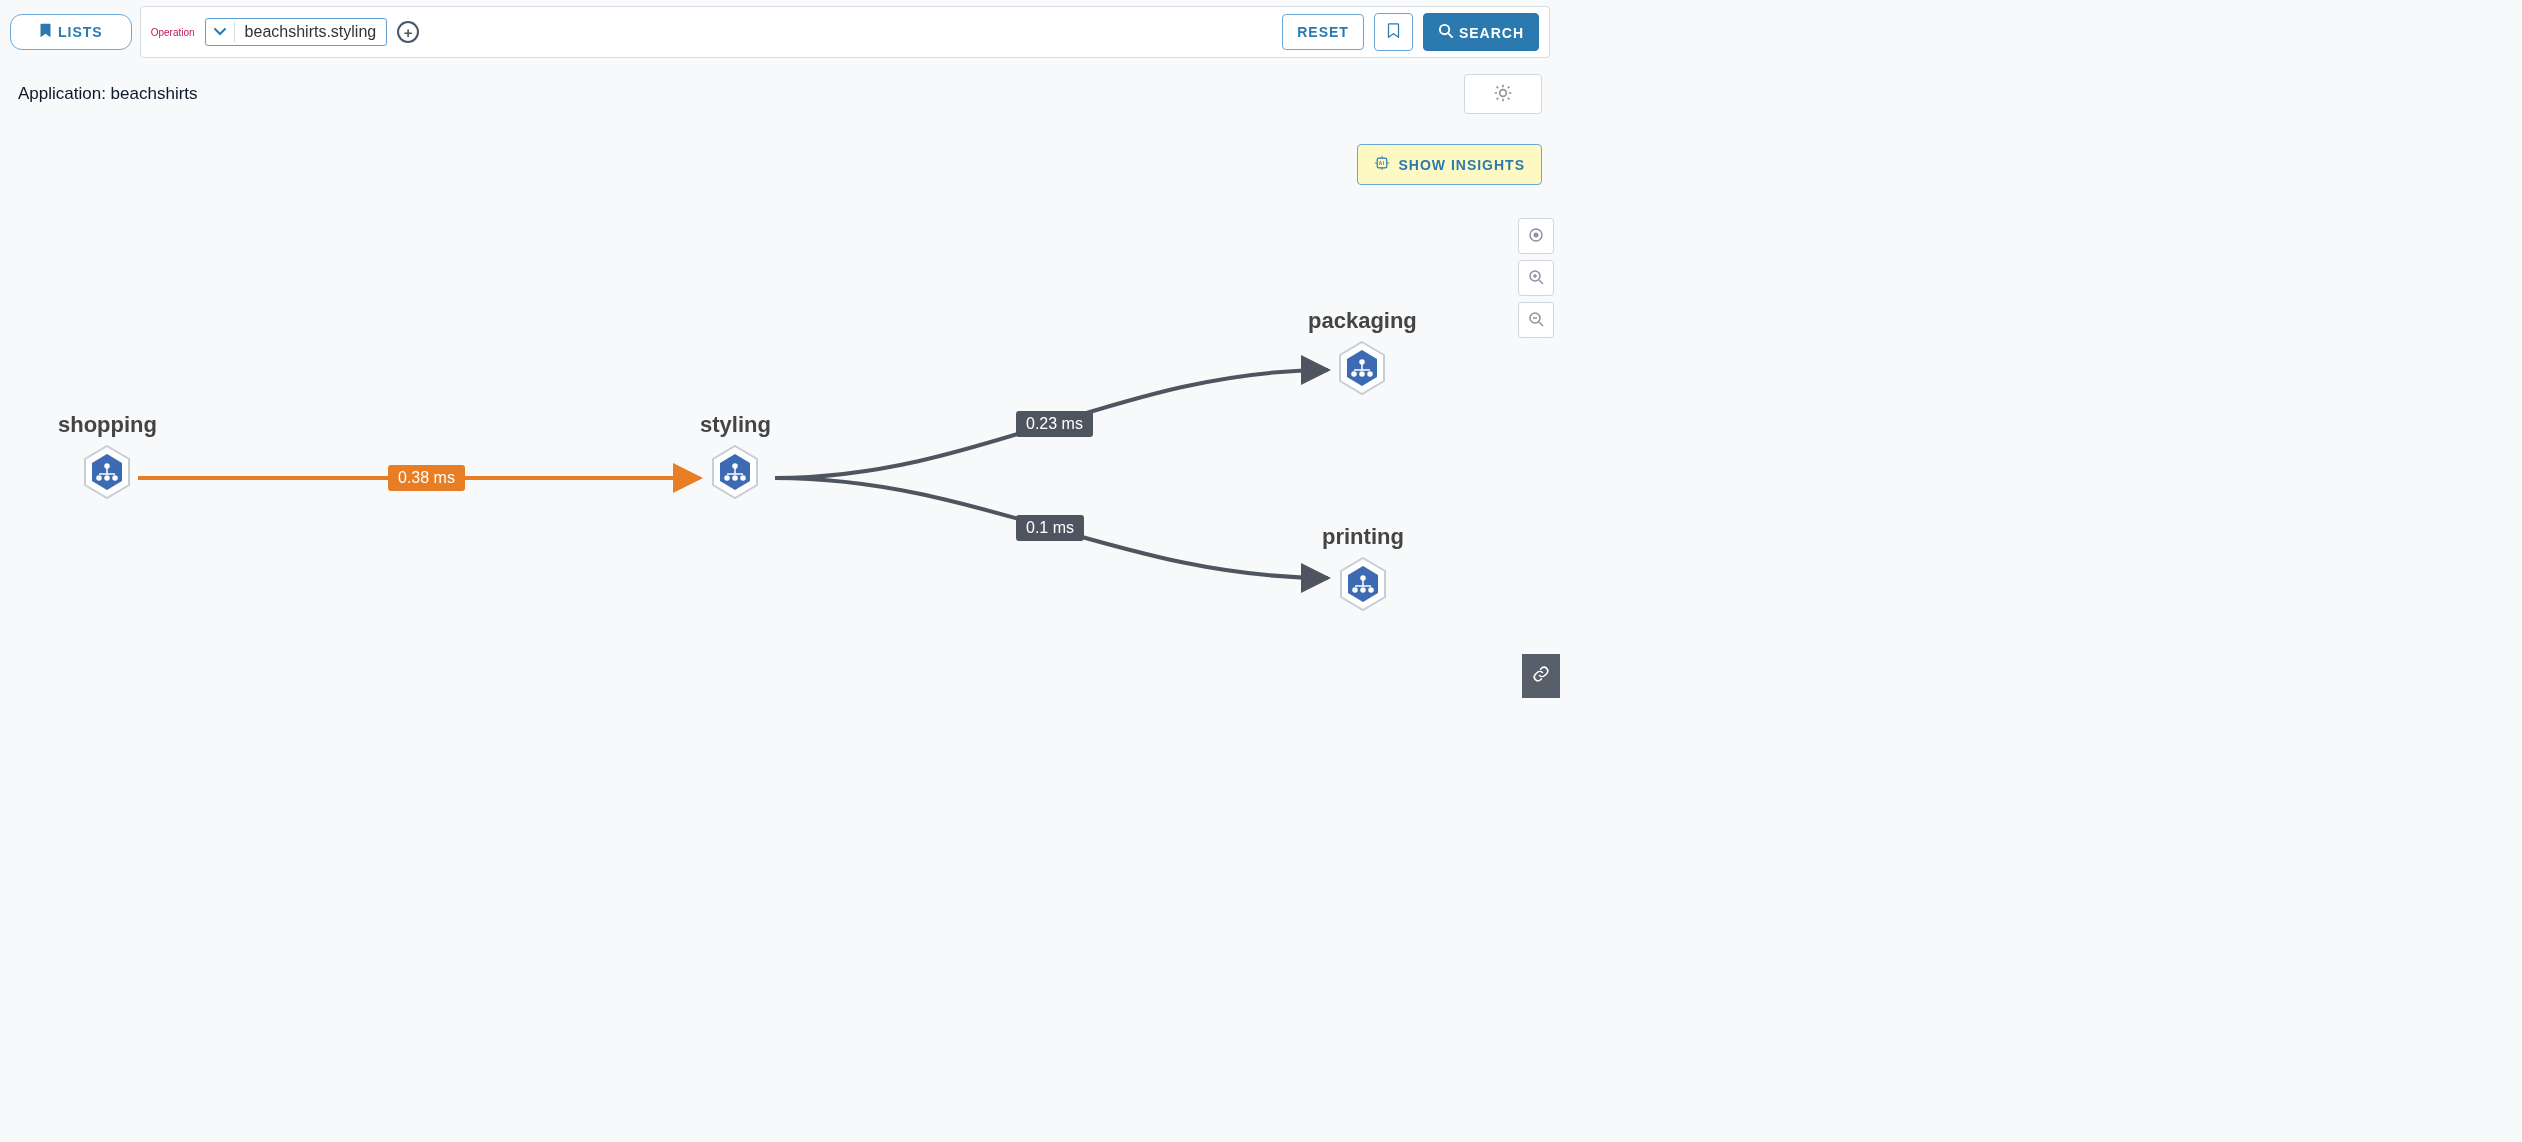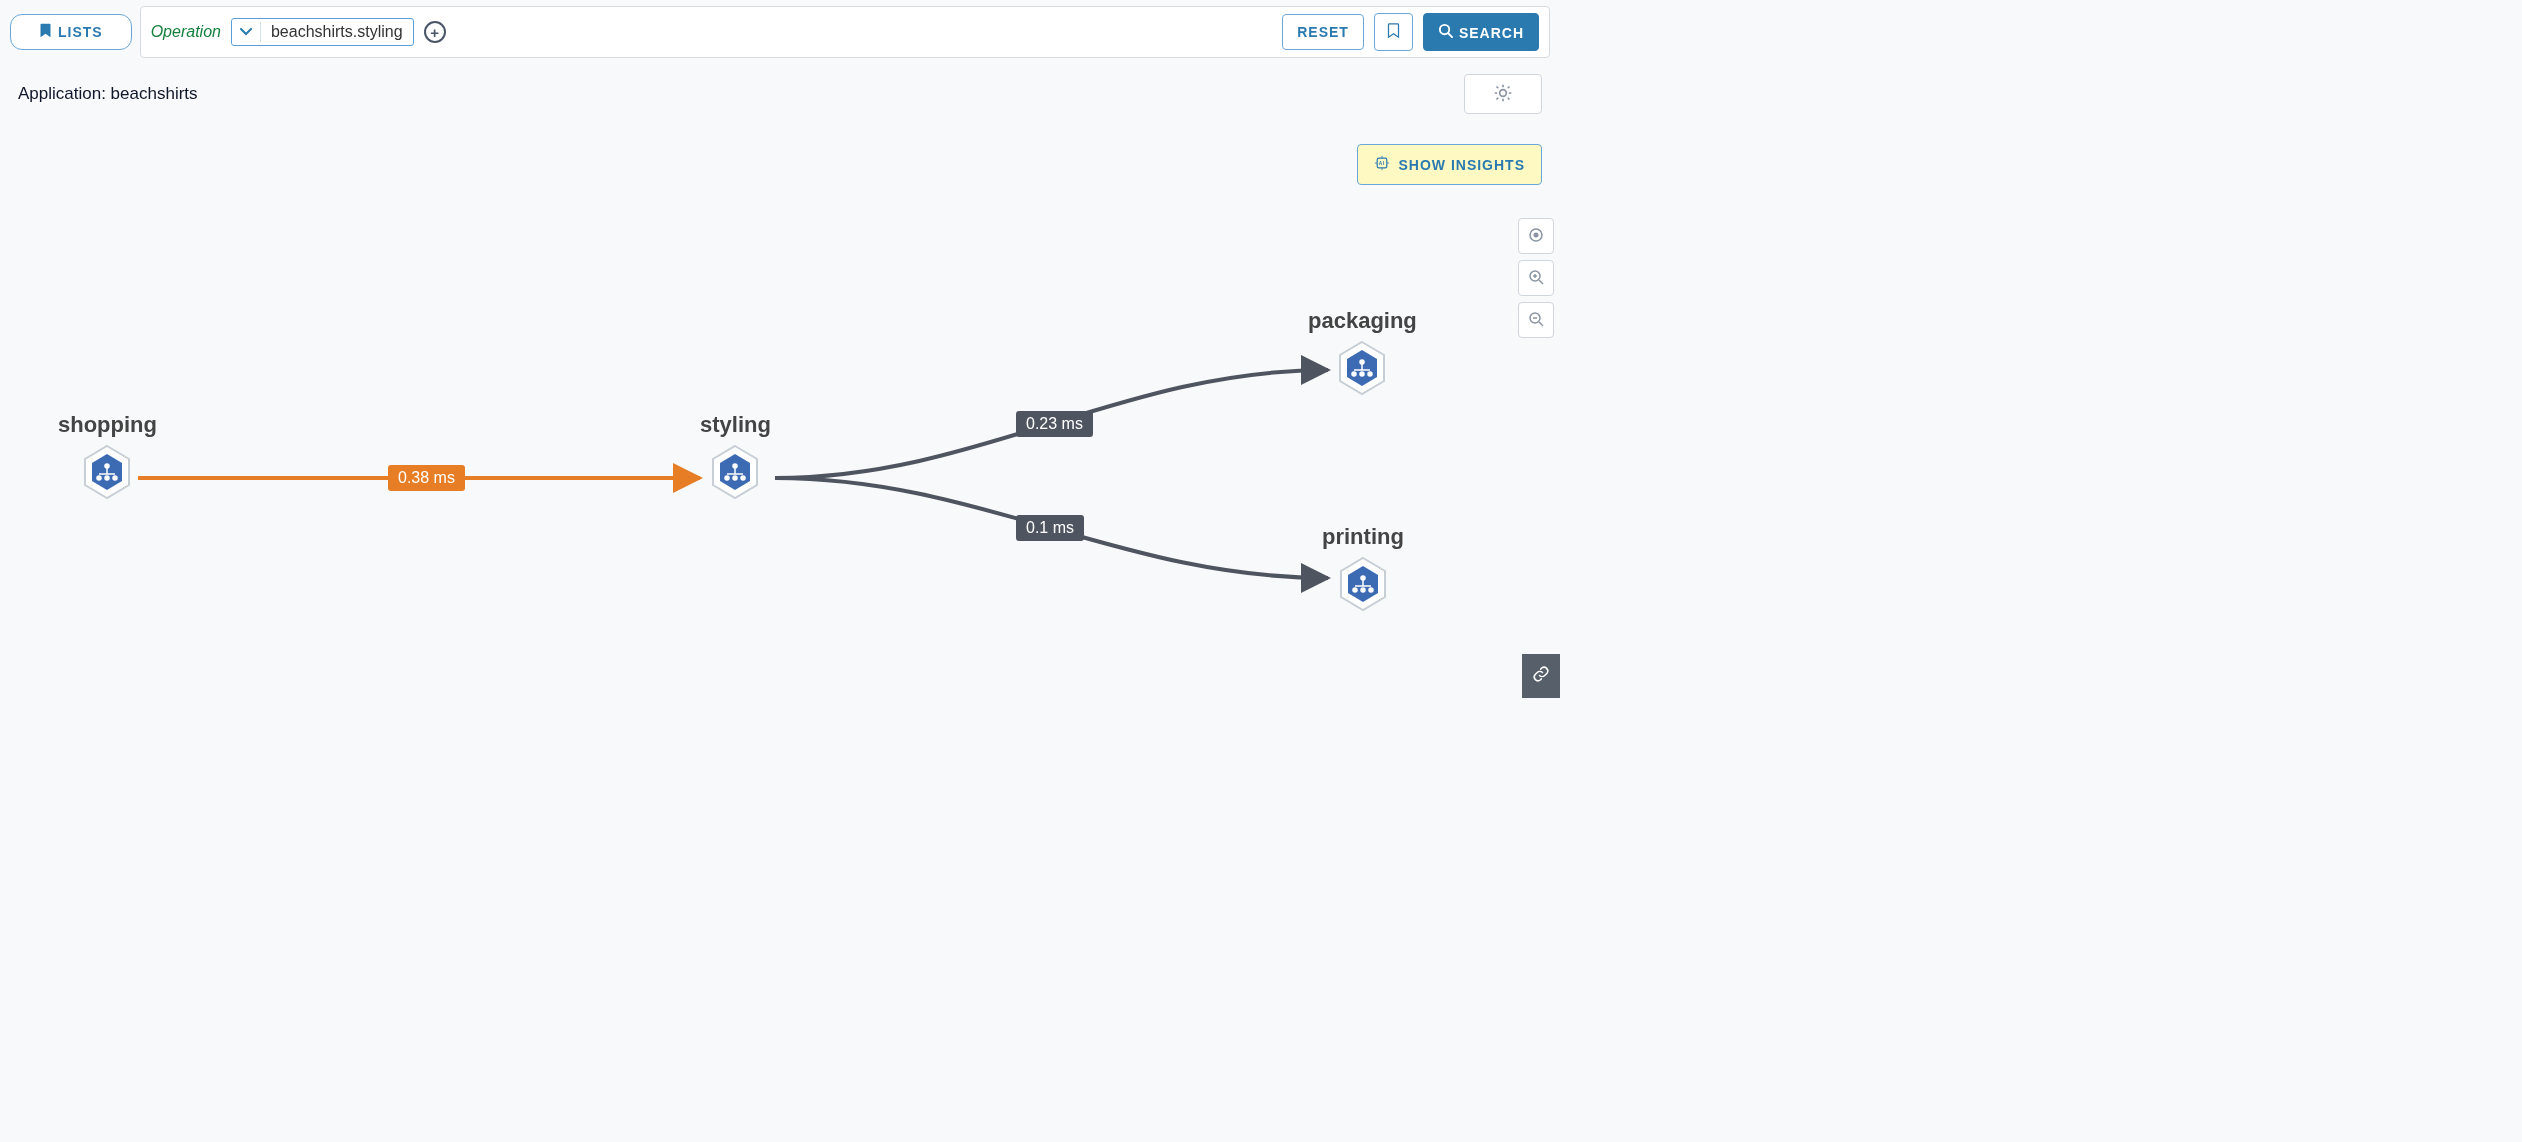--- a/index.html
+++ b/index.html
@@ -40,23 +40,22 @@
     flex: 1;
     display: flex;
     align-items: center;
     background: #fff;
     border: 1px solid #d6dce2;
     border-radius: 4px;
     padding: 6px 10px;
     gap: 10px;
   }
   .filter-label {
-    font-size: 16px;
-    color: #15803d;
-    font-style: italic;
+    font-size: 10px;
+    color: #be185d;
   }
   .operation-chip {
     display: inline-flex;
     align-items: center;
     border: 1px solid #5d9fd6;
     border-radius: 3px;
     background: #fff;
     overflow: hidden;
   }
   .operation-chip .chev {

